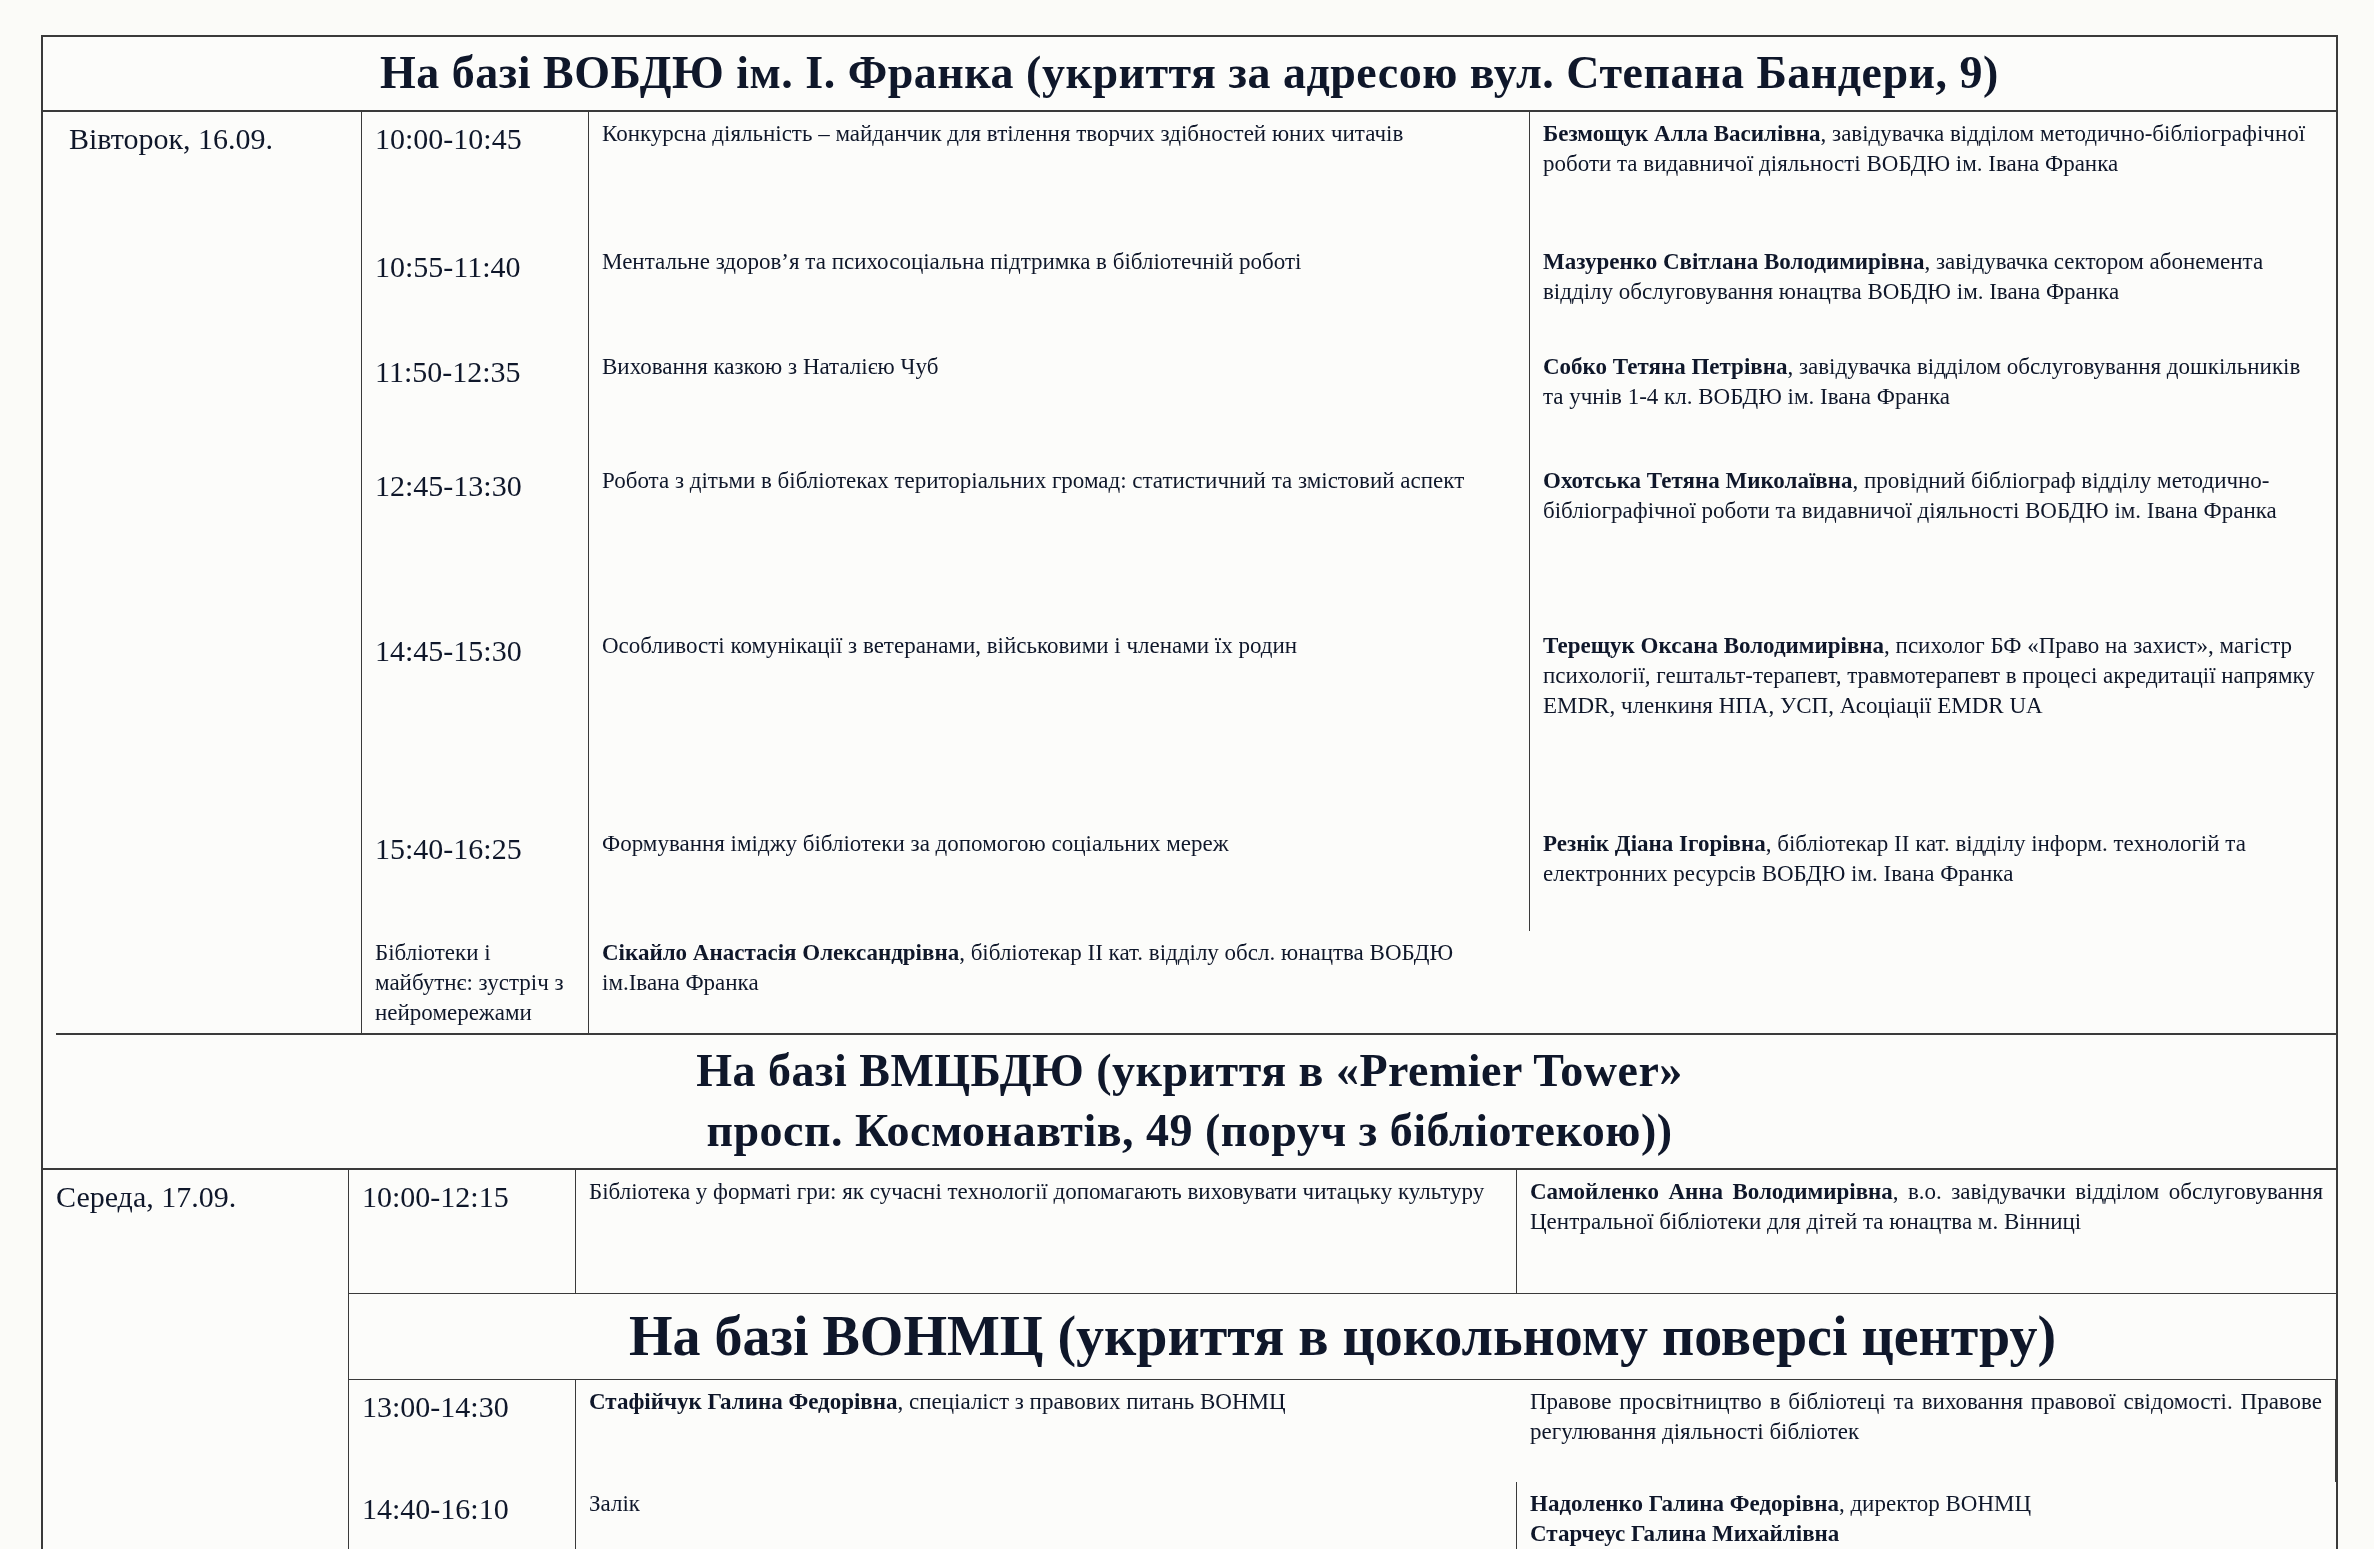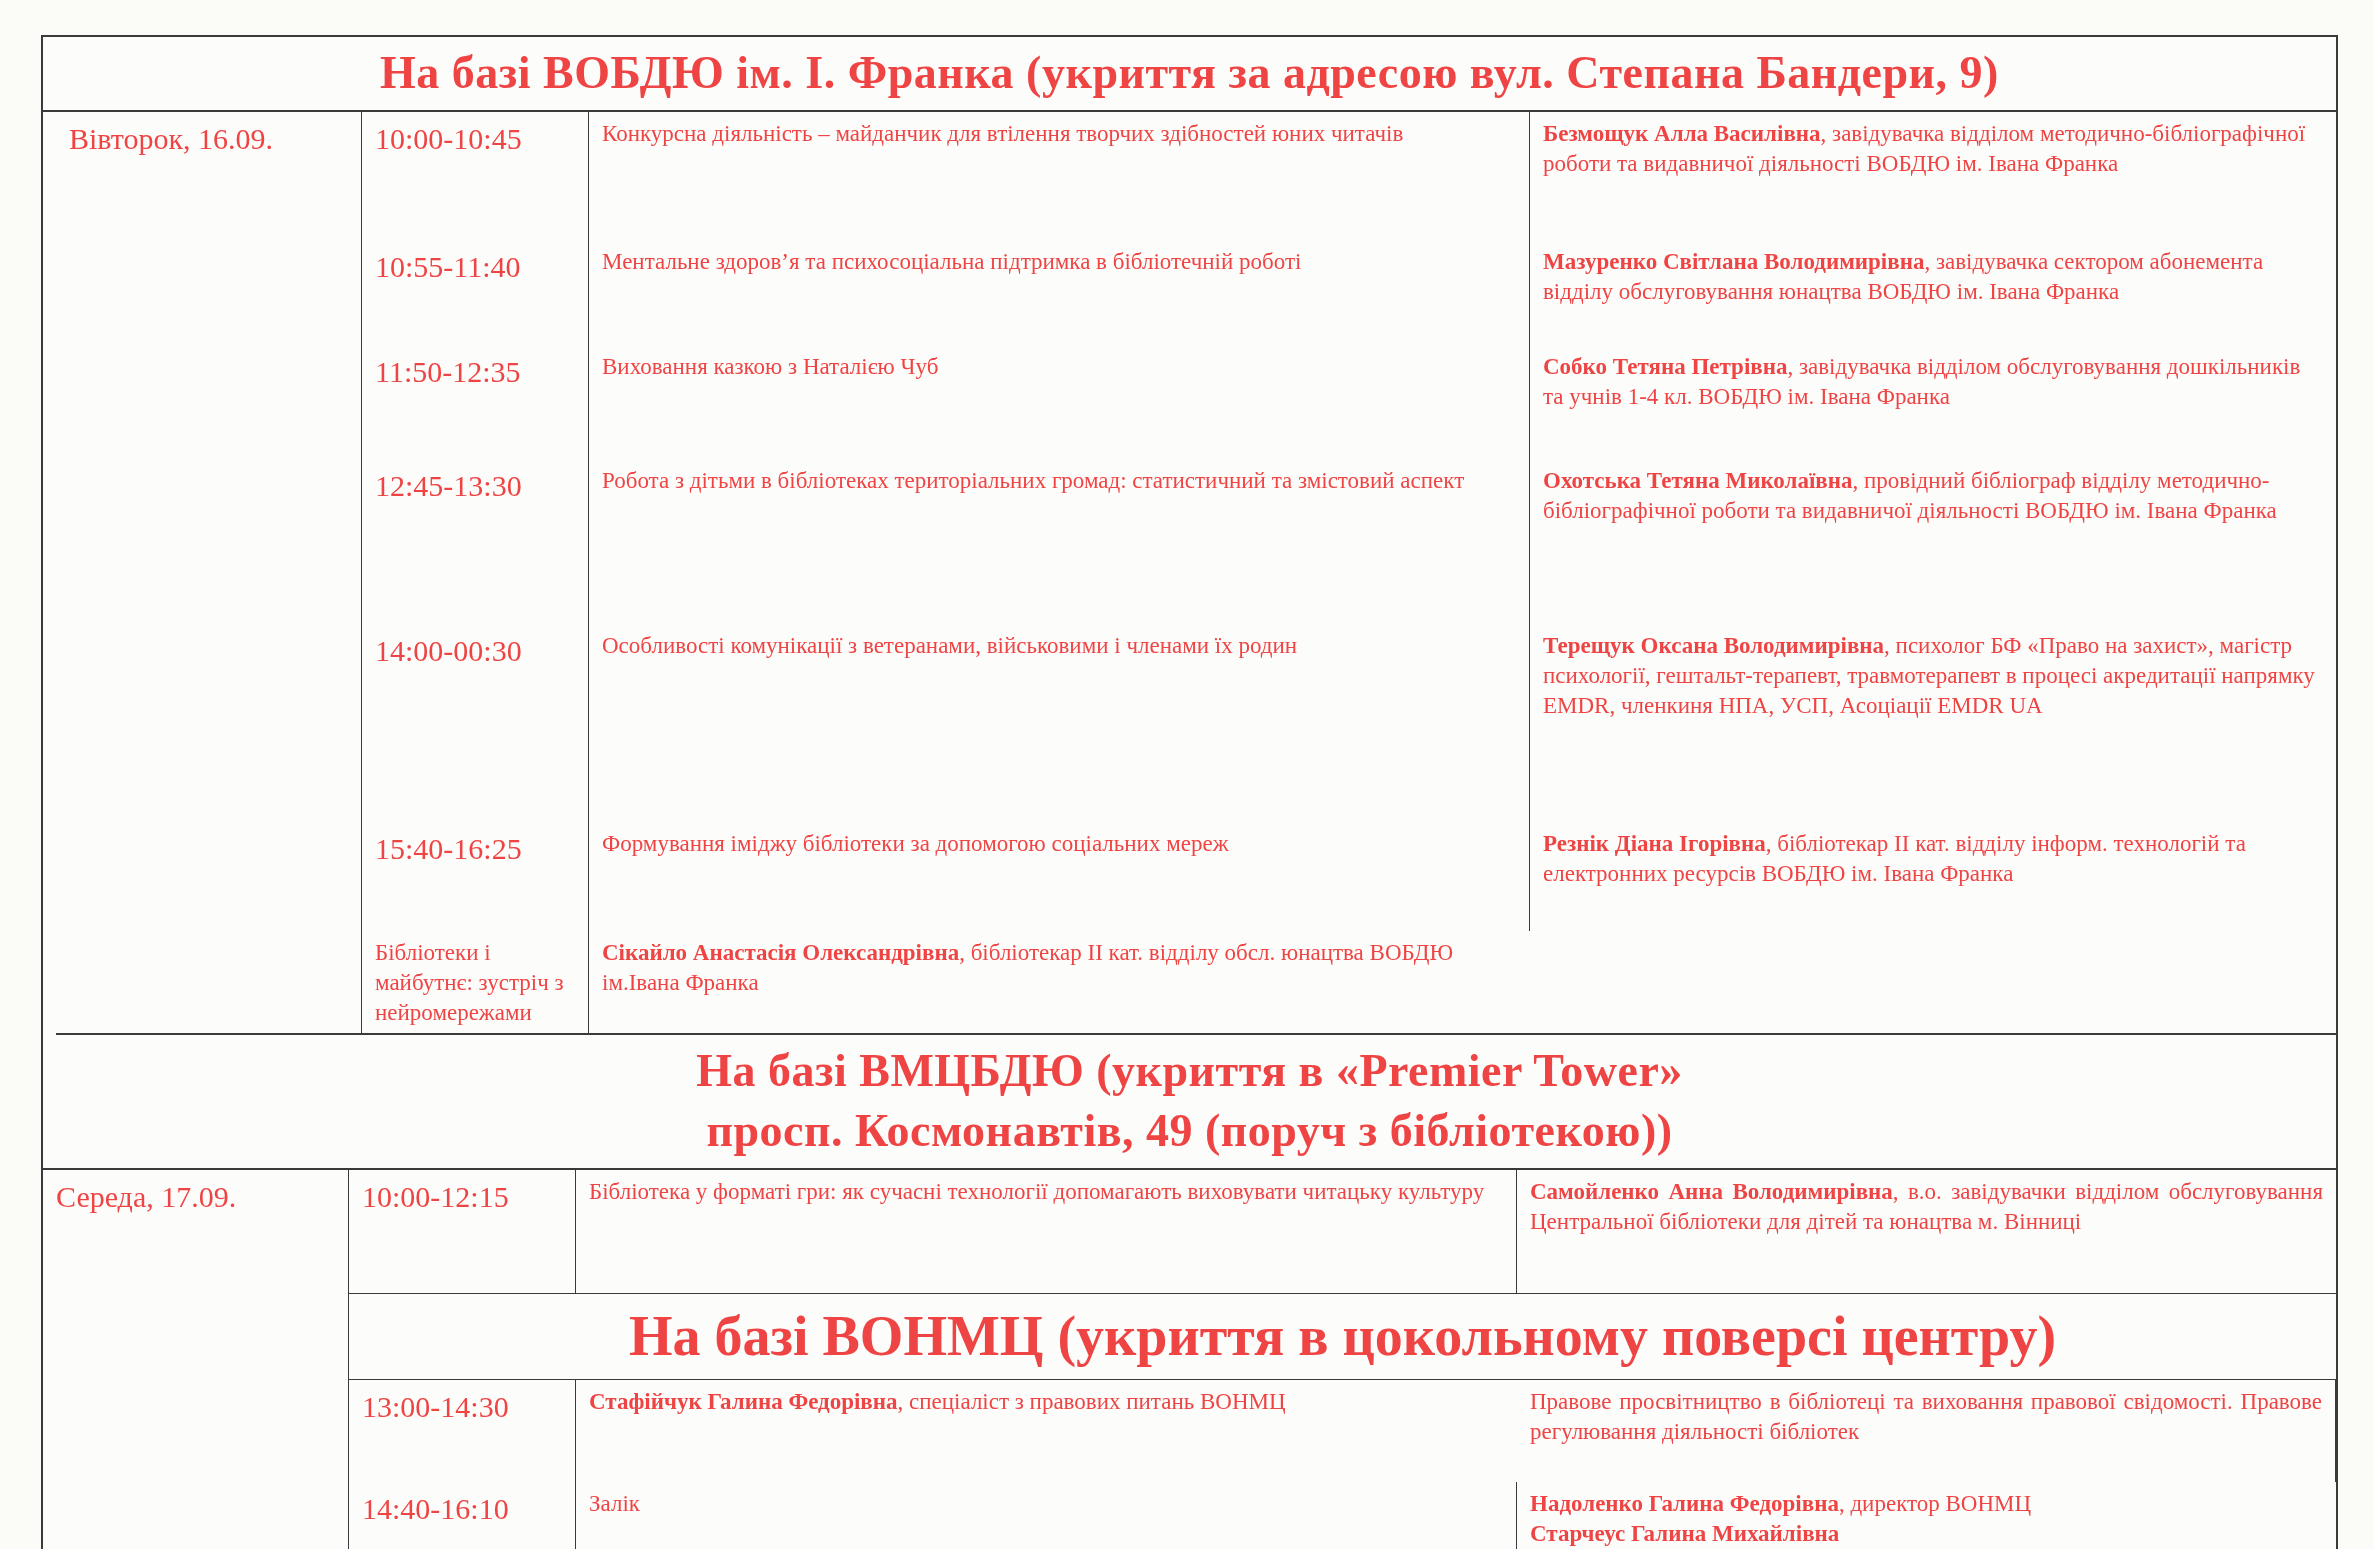--- a/index.html
+++ b/index.html
@@ -1,20 +1,20 @@
 <!DOCTYPE html>
 <html lang="uk" style="font-size:15px"><head>
 <meta charset="utf-8">
 <style>
   html,body{margin:0;padding:0;}
   .page{
     width:2375px;height:1549px;position:relative;overflow:hidden;
     background:#fbfbf8;
     font-family:"Liberation Serif","DejaVu Serif",serif;
-    color:#ef4444;
+    color:#0f172a;
   }
   .scan-table{
     position:absolute;left:41px;top:35px;width:2297px;
     border:2.8px solid #3a3a3a;
     background:#fcfcfa;
     box-sizing:border-box;
   }
   
   .hdr{
     text-align:center;font-weight:bold;
@@ -87,21 +87,21 @@
       <div class="cell c-pres"><span class="pname">Мазуренко Світлана Володимирівна</span><span>, завідувачка сектором абонемента відділу обслуговування юнацтва ВОБДЮ ім. Івана Франка</span></div>
 
       <div class="cell c-time">11:50-12:35</div>
       <div class="cell c-event">Виховання казкою з Наталією Чуб</div>
       <div class="cell c-pres"><span class="pname">Собко Тетяна Петрівна</span><span>, завідувачка відділом обслуговування дошкільників та учнів 1-4 кл. ВОБДЮ ім. Івана Франка</span></div>
 
       <div class="cell c-time">12:45-13:30</div>
       <div class="cell c-event">Робота з дітьми в бібліотеках територіальних громад: статистичний та змістовий аспект</div>
       <div class="cell c-pres"><span class="pname">Охотська Тетяна Миколаївна</span><span>, провідний бібліограф відділу методично-бібліографічної роботи та видавничої діяльності ВОБДЮ ім. Івана Франка</span></div>
 
-      <div class="cell c-time">14:00-00:30</div>
+      <div class="cell c-time">14:45-15:30</div>
       <div class="cell c-event">Особливості комунікації з ветеранами, військовими і членами їх родин</div>
       <div class="cell c-pres"><span class="pname">Терещук Оксана Володимирівна</span><span>, психолог БФ «Право на захист», магістр психології, гештальт-терапевт, травмотерапевт в процесі акредитації напрямку EMDR, членкиня НПА, УСП, Асоціації EMDR UA</span></div>
 
       <div class="cell c-time">15:40-16:25</div>
       <div class="cell c-event">Формування іміджу бібліотеки за допомогою соціальних мереж</div>
       <div class="cell c-pres"><span class="pname">Резнік Діана Ігорівна</span><span>, бібліотекар ІІ кат. відділу інформ. технологій та електронних ресурсів ВОБДЮ ім. Івана Франка</span></div>
 
       <div class="cell c-event">Бібліотеки і майбутнє: зустріч з нейромережами</div>
       <div class="cell c-pres"><span class="pname">Сікайло Анастасія Олександрівна</span><span>, бібліотекар ІІ кат. відділу обсл. юнацтва ВОБДЮ ім.Івана Франка</span></div>
     </div>

